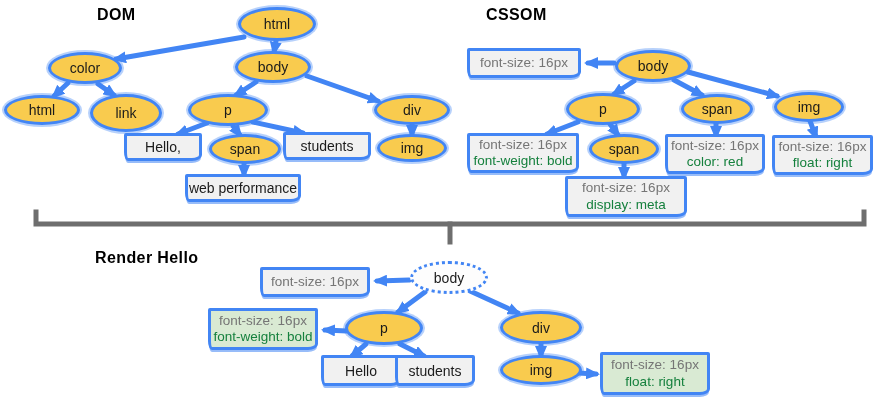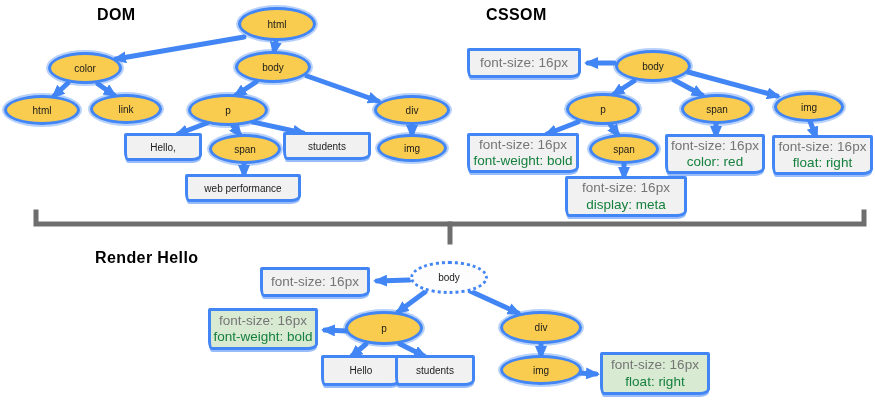--- a/index.html
+++ b/index.html
@@ -9,21 +9,21 @@
     font-family:"Liberation Sans",sans-serif;
   }
   #edges{position:absolute;left:0;top:0;width:875px;height:409px;z-index:0}
   .edge{stroke:var(--edge-blue,#4285F4);stroke-width:5;fill:none;stroke-linecap:round}
   .bracket{stroke:var(--bracket-gray,#6E6E6E);stroke-width:5;fill:none;stroke-linecap:square}
   .arwp{fill:var(--edge-blue,#4285F4)}
 
   .node{
     position:absolute;z-index:2;box-sizing:border-box;
     display:flex;flex-direction:column;align-items:center;justify-content:center;
-    text-align:center;color:#1b1b1b;font-size:10px;
+    text-align:center;color:#1b1b1b;font-size:14px;
   }
   .ell{
     background:var(--node-yellow,#F9CB4E);
     border:3px solid var(--edge-blue,#4285F4);
     border-radius:50%;
     box-shadow:0 0 0 2px rgba(66,133,244,.38);
   }
   .ell.dotted{
     background:#fdfdfd;
     border:3px dotted var(--edge-blue,#4285F4);
@@ -105,21 +105,21 @@
   </div>
   <div class="node ell" style="left:48px;top:52px;width:74px;height:32px">
     <span>color</span>
   </div>
   <div class="node ell" style="left:235px;top:51px;width:76px;height:32px">
     <span>body</span>
   </div>
   <div class="node ell" style="left:4px;top:95px;width:76px;height:30px">
     <span>html</span>
   </div>
-  <div class="node ell" style="left:90px;top:94px;width:72px;height:30px">
+  <div class="node ell" style="left:90px;top:94px;width:72px;height:38px">
     <span>link</span>
   </div>
   <div class="node ell" style="left:188px;top:94px;width:80px;height:32px">
     <span>p</span>
   </div>
   <div class="node ell" style="left:374px;top:95px;width:76px;height:30px">
     <span>div</span>
   </div>
   <div class="node box" style="left:124px;top:133px;width:78px;height:28px">
     <span>Hello,</span>

